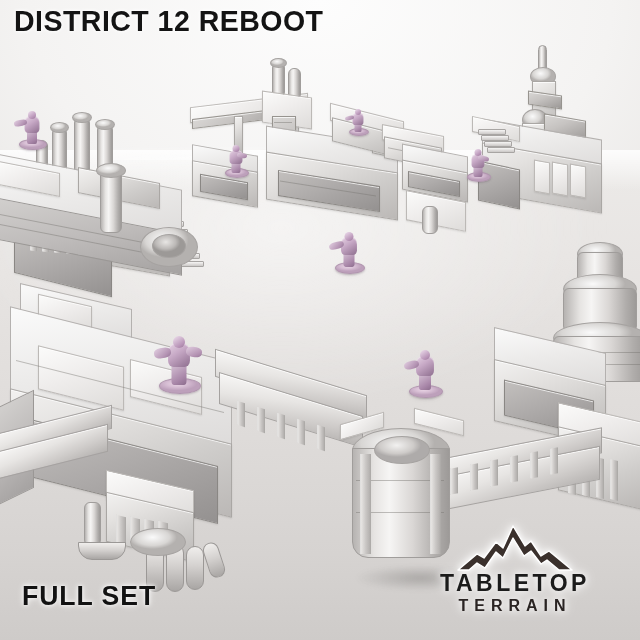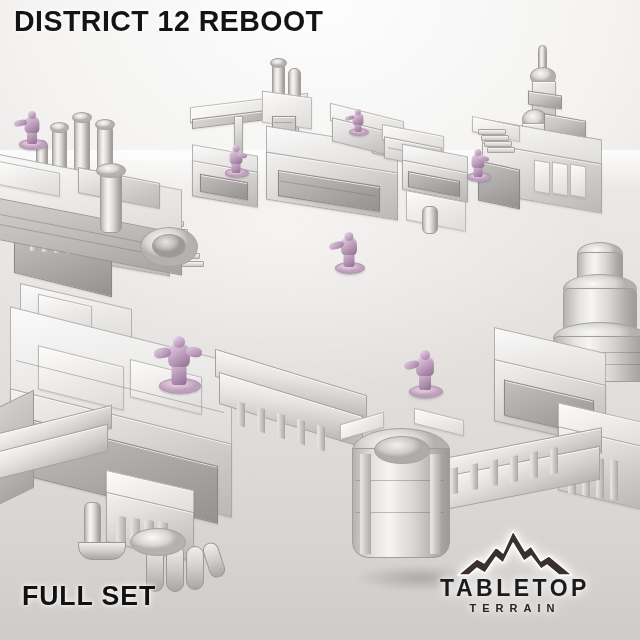--- a/index.html
+++ b/index.html
@@ -145,21 +145,21 @@
     position:absolute;right:50px;bottom:26px;
     width:150px;text-align:center;
     filter:drop-shadow(0 0 3px rgba(255,255,255,.95)) drop-shadow(0 0 6px rgba(255,255,255,.7));
   }
   .logo svg{display:block;margin:0 auto;}
   .logo .lg-main{
     font-size:23px;font-weight:bold;letter-spacing:3.5px;color:#1b1b1b;
     line-height:1;margin-top:-2px;text-align:center;
   }
   .logo .lg-sub{
-    font-size:11px;font-weight:bold;letter-spacing:6px;color:#2a2423;
+    font-size:16px;font-weight:bold;letter-spacing:6px;color:#2a2423;
     line-height:1;margin-top:3px;
   }
 </style>
 </head>
 <body>
 
 <div id="scene">
 
   <div class="floor"></div>
   <div class="horizon"></div>

